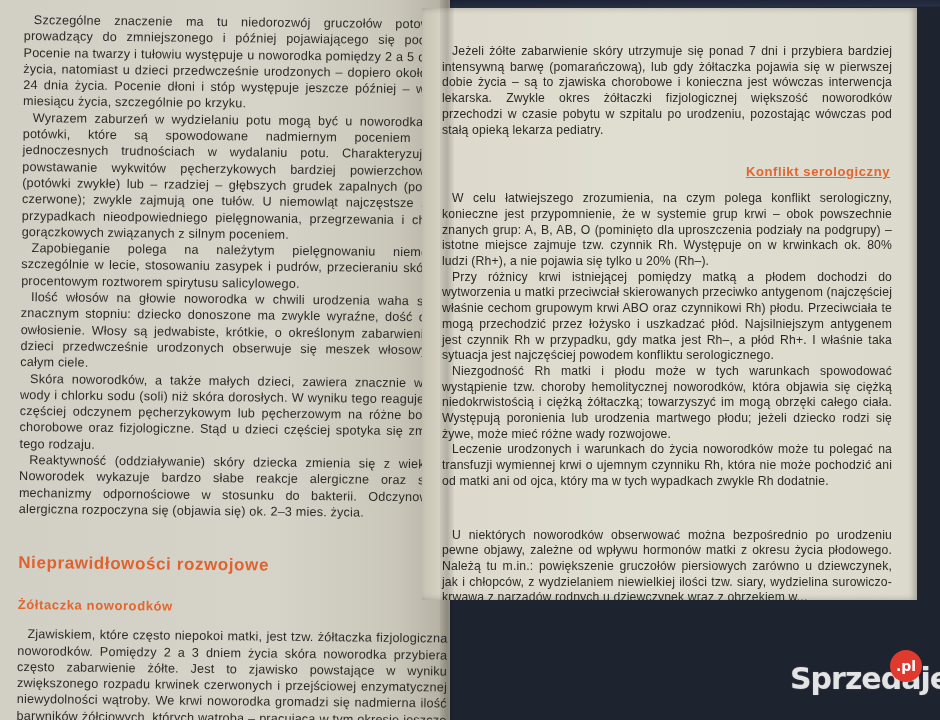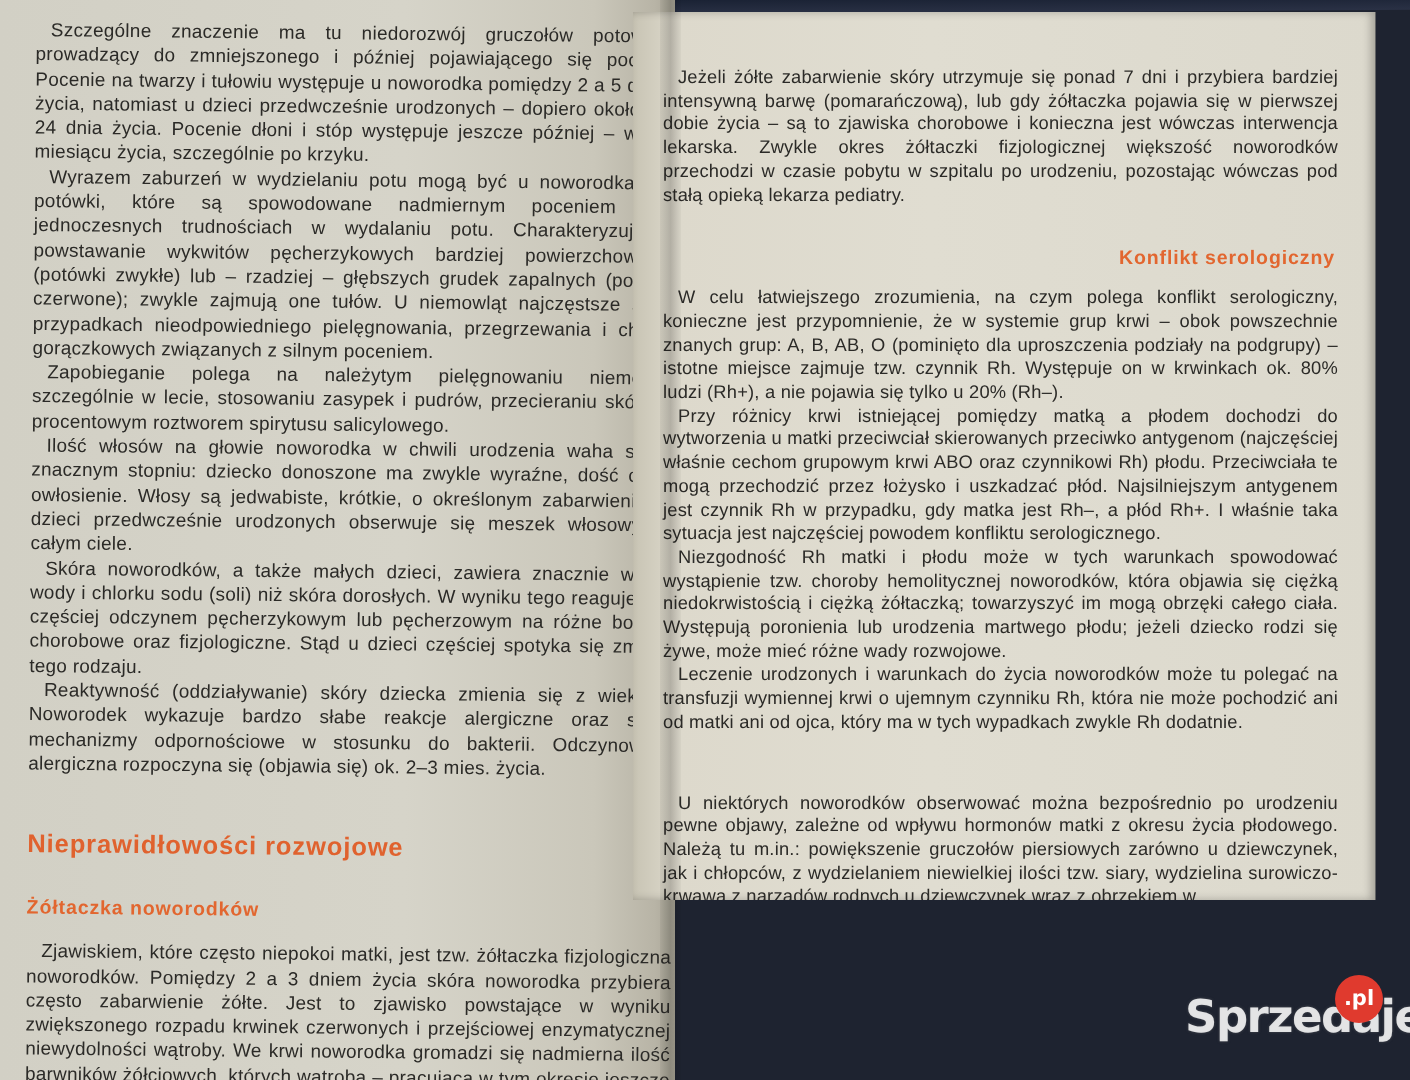--- a/index.html
+++ b/index.html
@@ -44,21 +44,21 @@
   }
   .col-left p.para { font-size:12.6px; line-height:16.3px; letter-spacing:0.2px; }
   h2.chapter {
     margin:0; font-size:17px; font-weight:bold; color:#e0622e;
     letter-spacing:0.6px;
   }
   h3.section {
     margin:0; font-size:13px; font-weight:bold; color:#e2662f;
     letter-spacing:0.6px;
   }
-  h3.section.right { text-align:right; padding-right:2px; }
+  h3.section.right { text-align:right; padding-right:2px;text-decoration:underline; }
   .watermark {
     position:absolute; left:790px; top:658px; height:40px;
     display:flex; align-items:center;
   }
   .wm-text {
     font-family:"DejaVu Sans", sans-serif; font-size:30px; font-weight:bold;
     color:rgba(255,255,255,0.85); letter-spacing:-1px;
     text-shadow:0 0 2px rgba(120,120,120,0.5);
   }
   .wm-badge {

